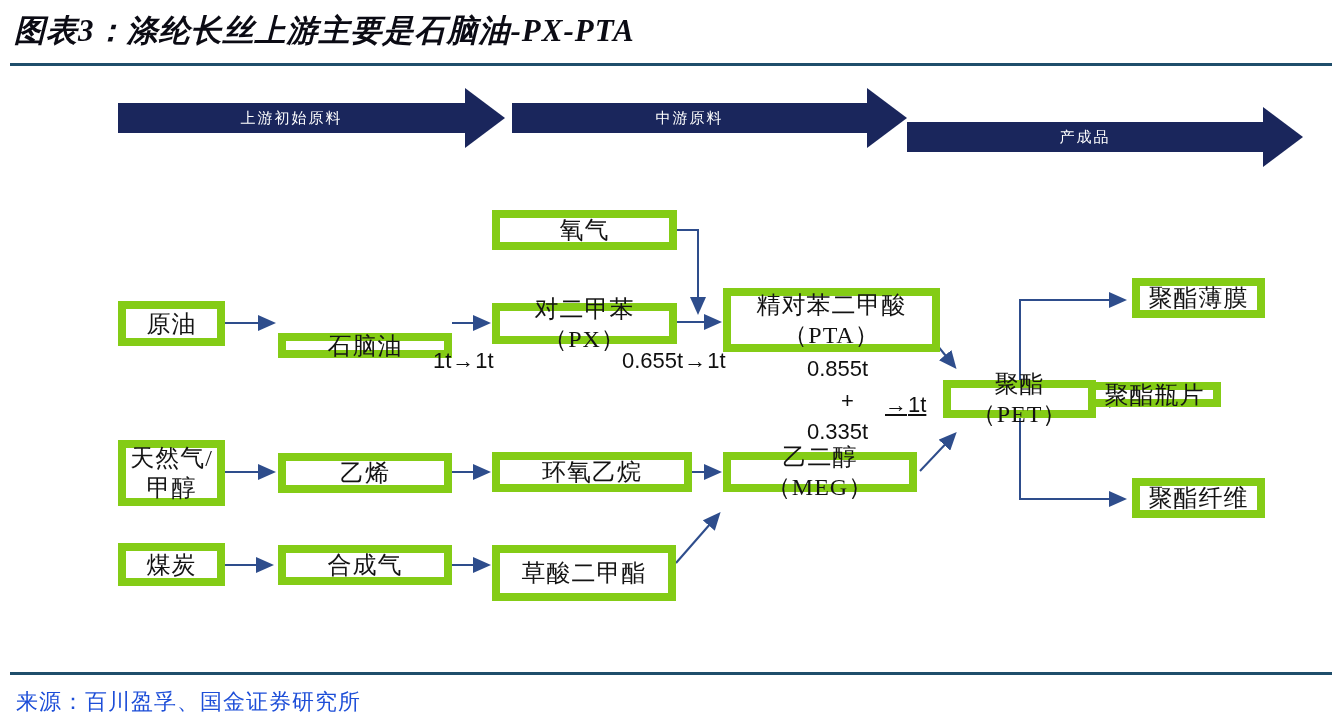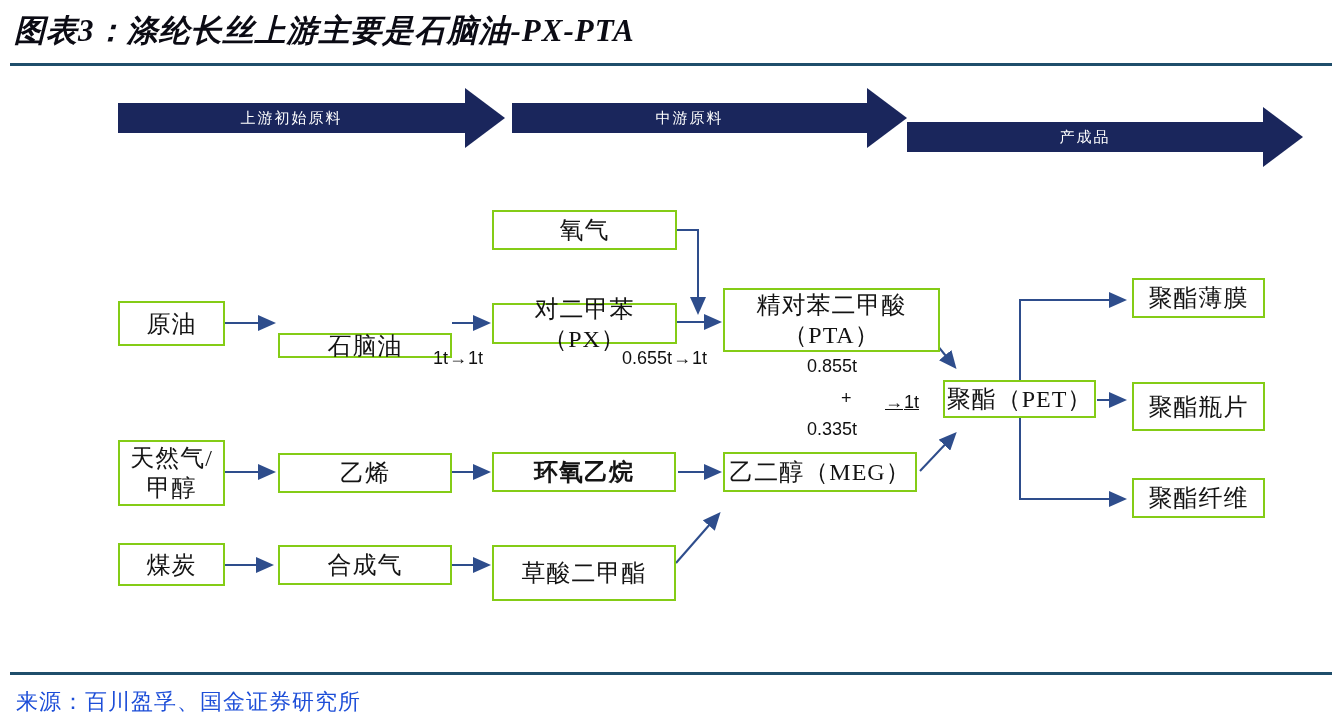--- a/index.html
+++ b/index.html
@@ -29,45 +29,45 @@
   .banner .head{
     position:absolute;left:100%;top:-15px;width:0;height:0;
     border-top:30px solid transparent;border-bottom:30px solid transparent;
     border-left:40px solid #1a265c;
   }
   #banner-1{left:118px;width:347px;}
   #banner-2{left:512px;width:355px;}
   #banner-3{left:907px;width:356px;margin-top:19px;}
   
   .node{
-    position:absolute;border:2px solid #84cc16;background:#ffffff;
+    position:absolute;border:8px solid #84cc16;background:#ffffff;
     display:flex;align-items:center;justify-content:center;text-align:center;
     font-size:24px;color:#141414;box-sizing:border-box;
     white-space:pre-line;line-height:30px;letter-spacing:1px;
   }
   #n-oxygen {left:492px;top:210px;width:185px;height:40px;}
   #n-crude  {left:118px;top:301px;width:107px;height:45px;}
   #n-naphtha{left:278px;top:304px;width:174px;height:25px;margin-top:29px;}
   #n-px     {left:492px;top:303px;width:185px;height:41px;}
   #n-pta    {left:723px;top:288px;width:217px;height:64px;}
   #n-gas    {left:118px;top:440px;width:107px;height:66px;}
   #n-ethylene{left:278px;top:453px;width:174px;height:40px;}
-  #n-eo     {left:492px;top:452px;width:184px;height:40px;font-weight:bold;}
+  #n-eo     {left:492px;top:452px;width:200px;height:40px;}
   #n-meg    {left:723px;top:452px;width:194px;height:40px;}
   #n-coal   {left:118px;top:543px;width:107px;height:43px;}
   #n-syngas {left:278px;top:545px;width:174px;height:40px;}
   #n-dmo    {left:492px;top:545px;width:184px;height:56px;}
   #n-pet    {left:943px;top:380px;width:153px;height:38px;}
   #n-film   {left:1132px;top:278px;width:133px;height:40px;}
-  #n-bottle {left:1132px;top:382px;width:133px;height:49px;}
+  #n-bottle {left:1088px;top:382px;width:133px;height:25px;}
   #n-fiber  {left:1132px;top:478px;width:133px;height:40px;}
   
   .qty{
     position:absolute;font-family:"Liberation Sans", sans-serif;
-    font-size:18px;color:#101010;white-space:nowrap;
+    font-size:22px;color:#101010;white-space:nowrap;
   }
   .qarrow{font-weight:700;padding:0 1px;}
   #q-naphtha-px{left:433px;top:348px;}
   #q-px-pta{left:622px;top:348px;}
   #q-pta-amt{left:807px;top:356px;}
   #q-plus{left:841px;top:388px;}
   #q-pet-total{left:884px;top:392px;text-decoration:underline;}
   #q-meg-amt{left:807px;top:419px;}
   
   #connectors{position:absolute;left:0;top:0;pointer-events:none;}

